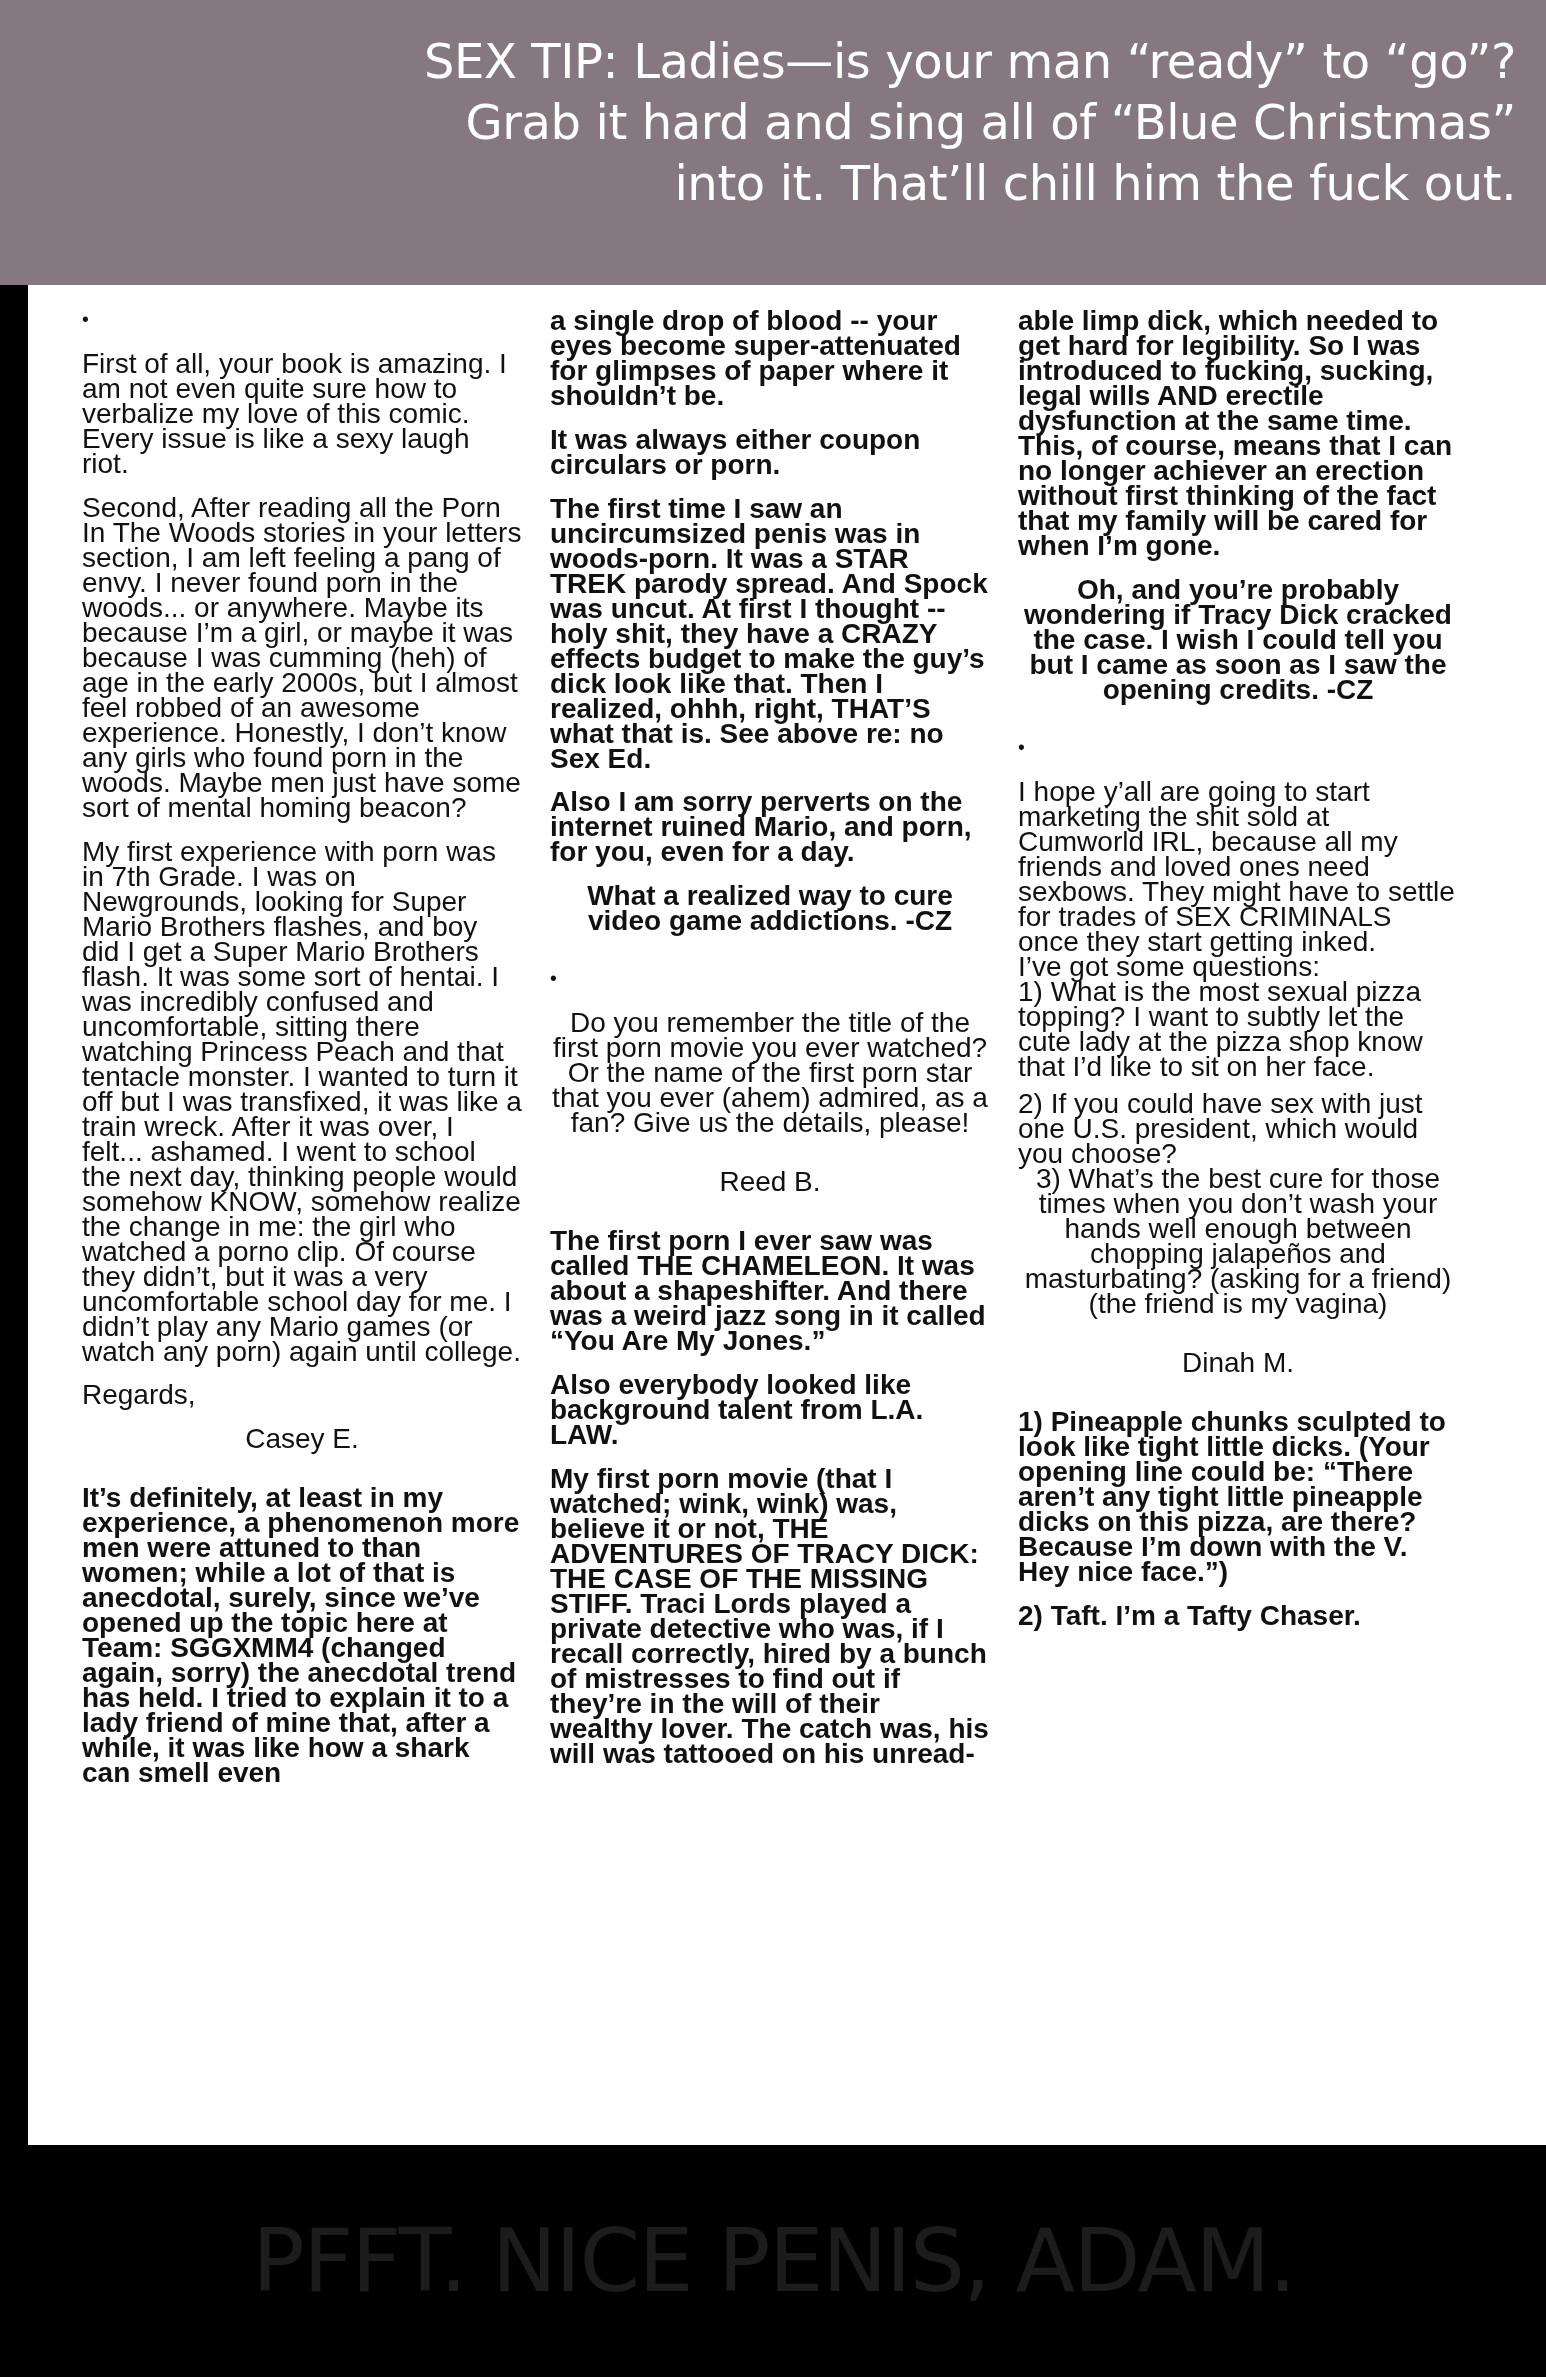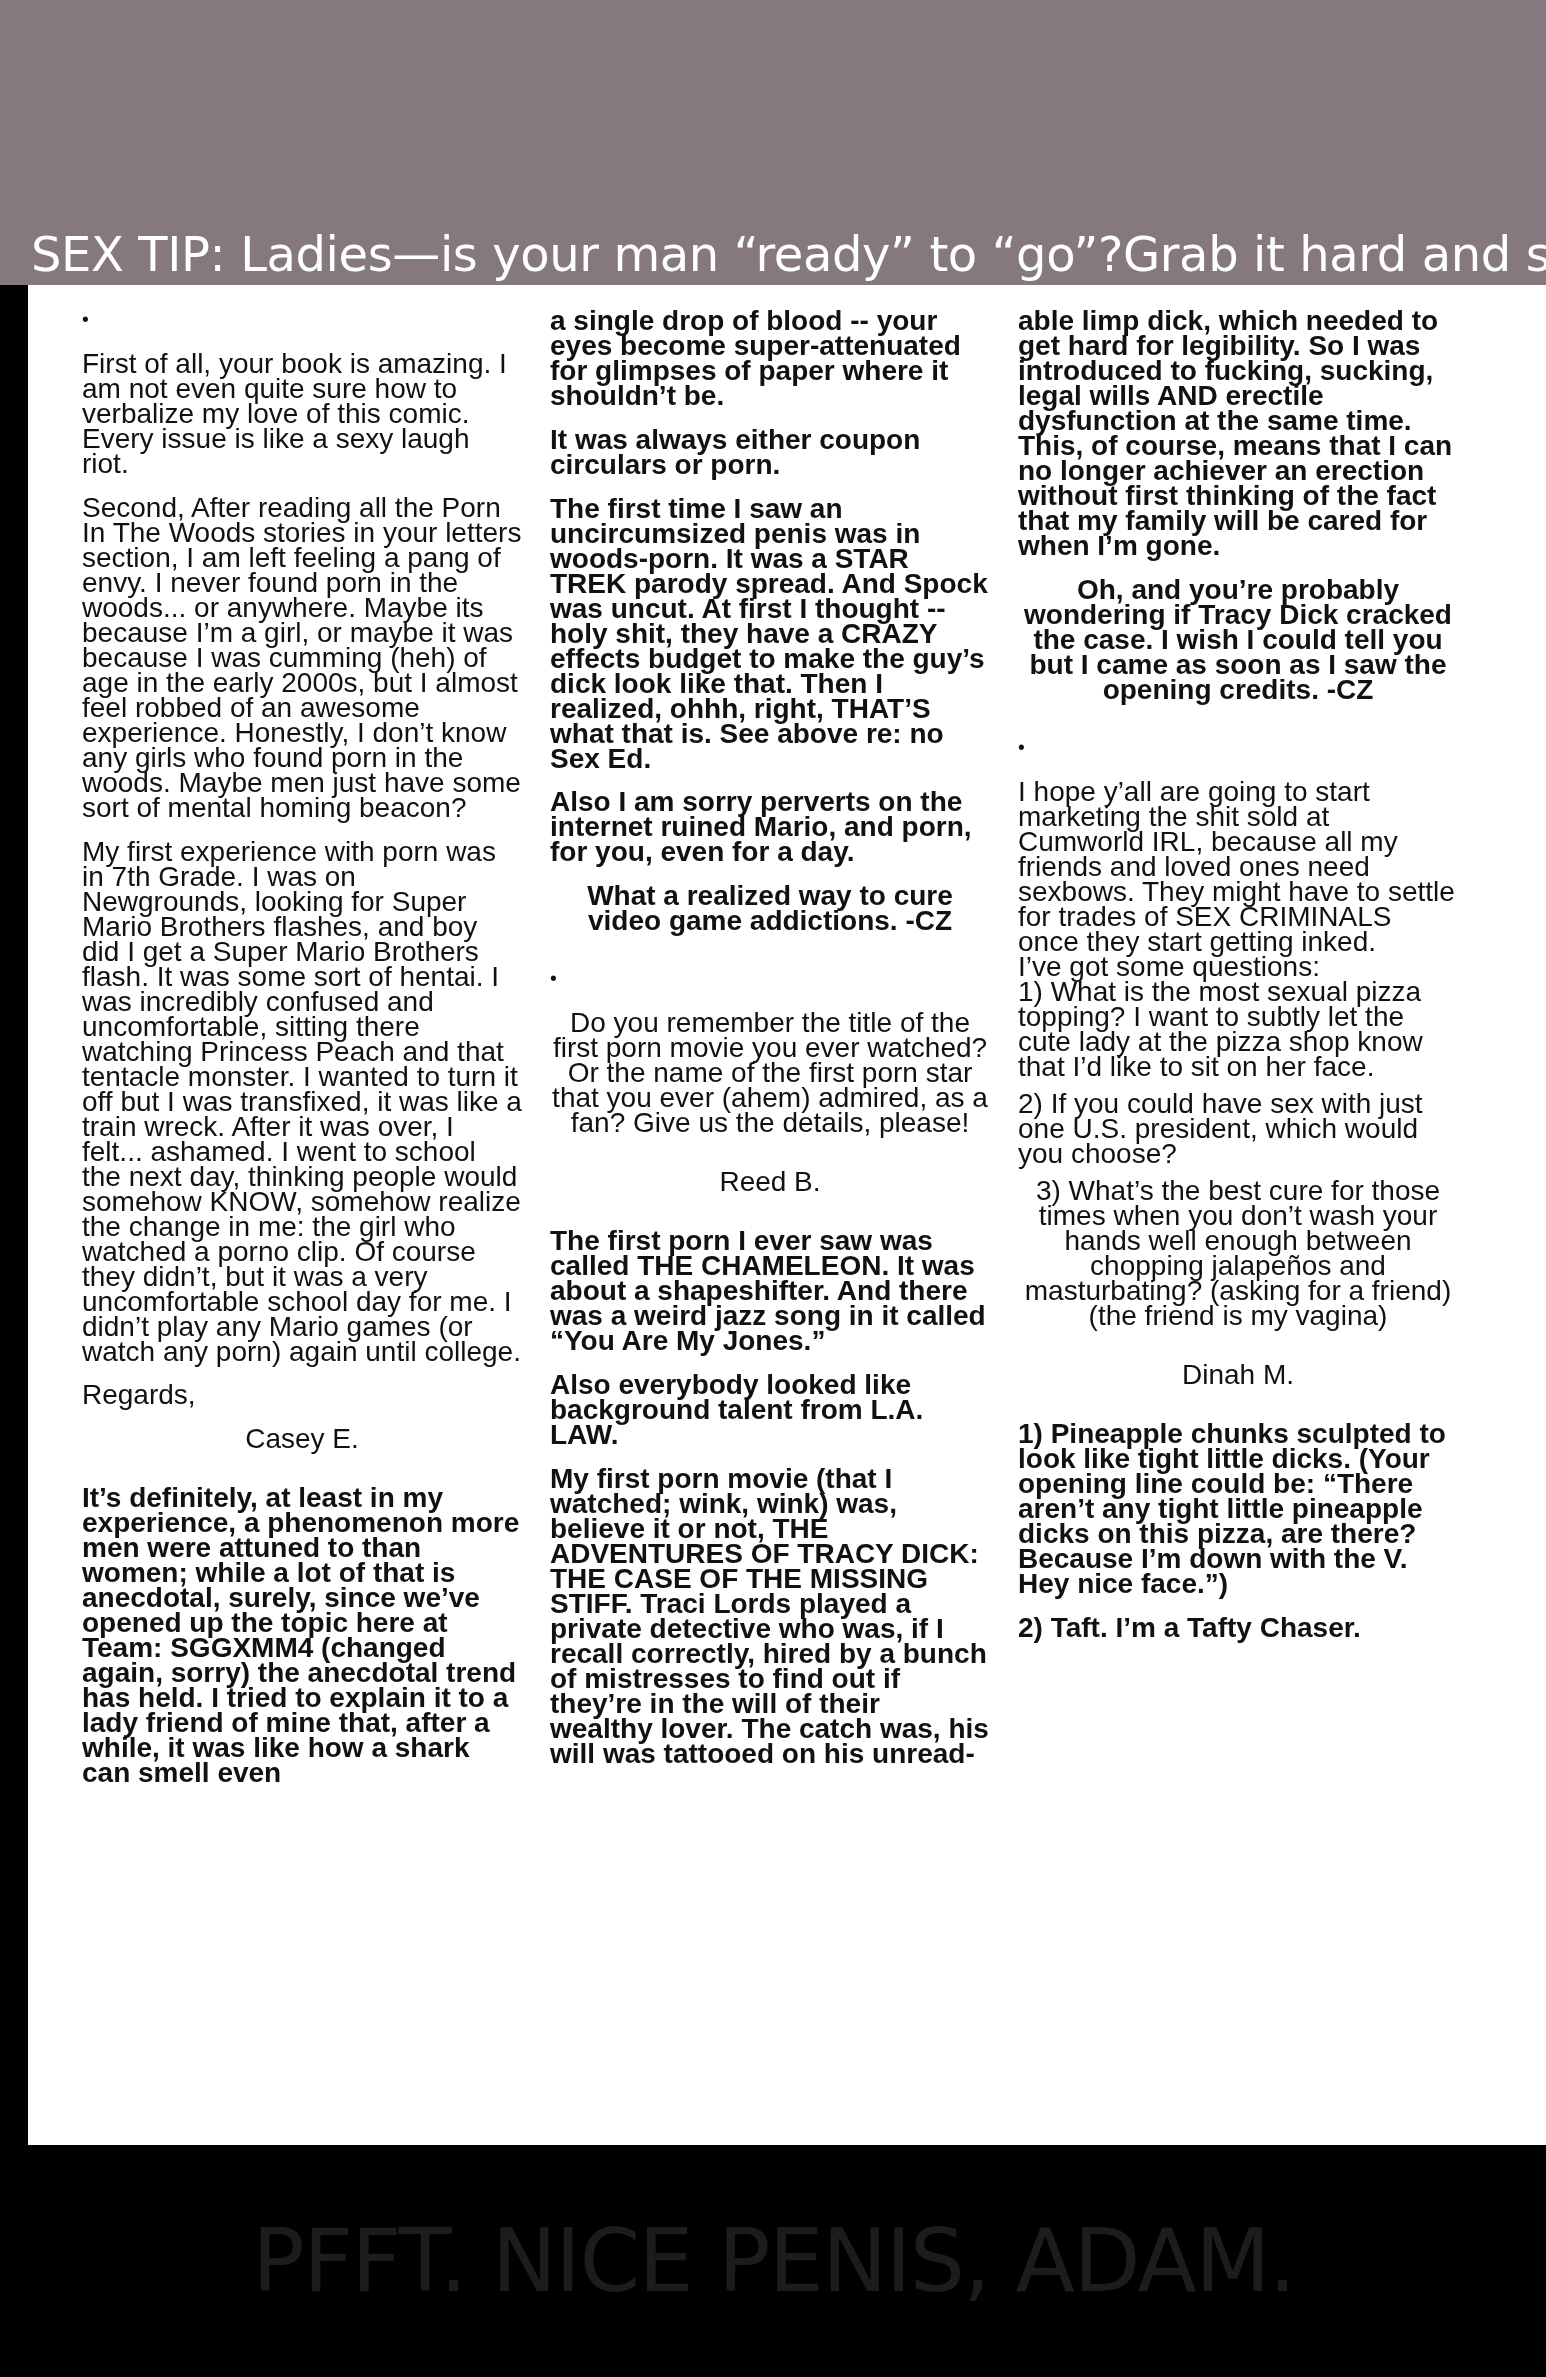--- a/index.html
+++ b/index.html
@@ -39,21 +39,21 @@
   .header {
     position: absolute;
     left: 0;
     top: 0;
     width: 1547px;
     height: 285px;
     background: #85787e;
     box-sizing: border-box;
     padding: 31px 31px 0 31px;
     display: flex;
-    flex-direction: row;
+    flex-direction: column;
     justify-content: flex-start;
     align-items: flex-end;
   }
   .header-line {
     color: #ffffff;
     font-family: "DejaVu Sans", sans-serif;
     font-size: 48px;
     line-height: 61px;
     font-weight: 400;
     letter-spacing: -0.4px;
@@ -163,21 +163,21 @@
       <p class="bolditalic">My first porn movie (that I watched; wink, wink) was, believe it or not, THE ADVENTURES OF TRACY DICK: THE CASE OF THE MISSING STIFF. Traci Lords played a private detective who was, if I recall correctly, hired by a bunch of mistresses to find out if they’re in the will of their wealthy lover. The catch was, his will was tattooed on his unread-</p>
     </div>
 
     <div class="col">
       <p class="bolditalic">able limp dick, which needed to get hard for legibility. So I was introduced to fucking, sucking, legal wills AND erectile dysfunction at the same time. This, of course, means that I can no longer achiever an erection without first thinking of the fact that my family will be cared for when I’m gone.</p>
       <p class="bolditalic spacer-after">Oh, and you’re probably wondering if Tracy Dick cracked the case. I wish I could tell you but I came as soon as I saw the opening credits. -CZ</p>
       <p class="bullet">•</p>
       <p style="margin-bottom:0">I hope y’all are going to start marketing the shit sold at Cumworld IRL, because all my friends and loved ones need sexbows. They might have to settle for trades of SEX CRIMINALS once they start getting inked.</p>
       <p style="margin-bottom:0">I’ve got some questions:</p>
       <p style="margin-bottom:12px">1) What is the most sexual pizza topping? I want to subtly let the cute lady at the pizza shop know that I’d like to sit on her face.</p>
-      <p style="margin-bottom:12px">2) If you could have sex with just one U.S. president, which would you choose?</p>
+      <p style="margin-bottom:0">2) If you could have sex with just one U.S. president, which would you choose?</p>
       <p class="spacer-after">3) What’s the best cure for those times when you don’t wash your hands well enough between chopping jalapeños and masturbating? (asking for a friend) (the friend is my vagina)</p>
       <p class="spacer-after">Dinah M.</p>
       <p class="bold">1) Pineapple chunks sculpted to look like tight little dicks. (Your opening line could be: “There aren’t any tight little pineapple dicks on this pizza, are there? Because I’m down with the V. Hey nice face.”)</p>
       <p class="bold">2) Taft. I’m a Tafty Chaser.</p>
     </div>
 
   </div>
 
   <div class="footer">
     <div class="footer-text">PFFT. NICE PENIS, ADAM.</div>

